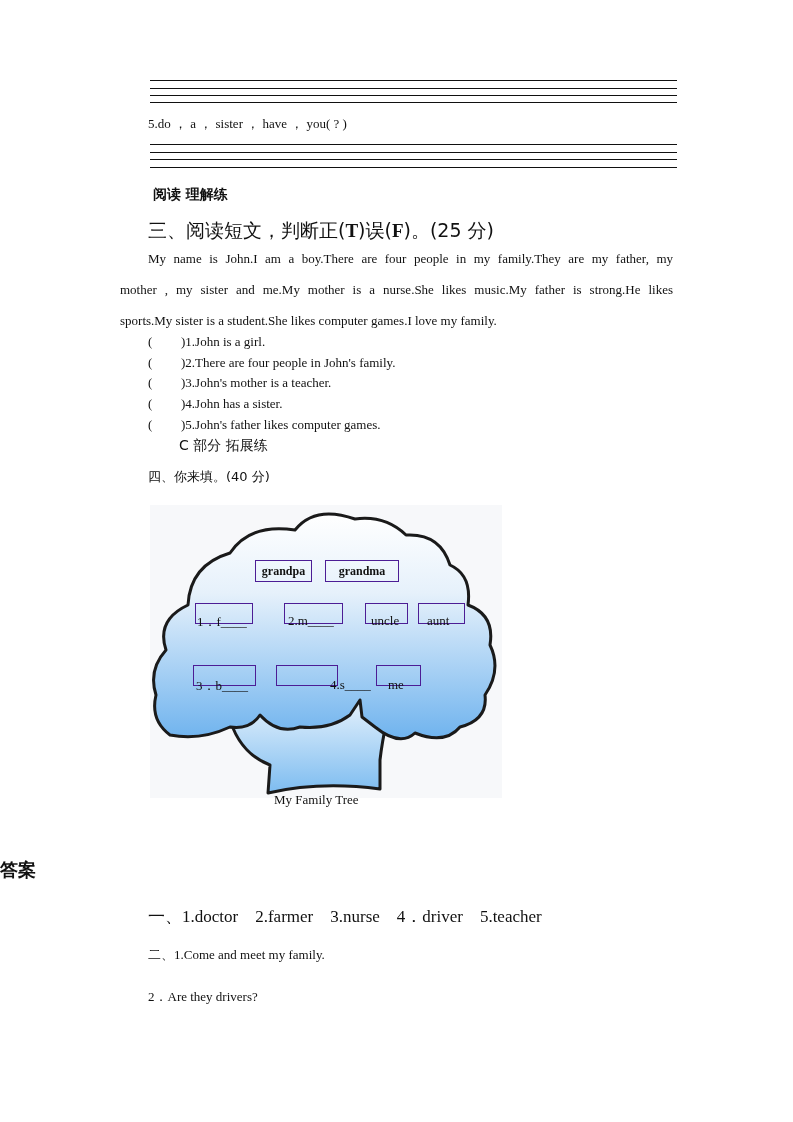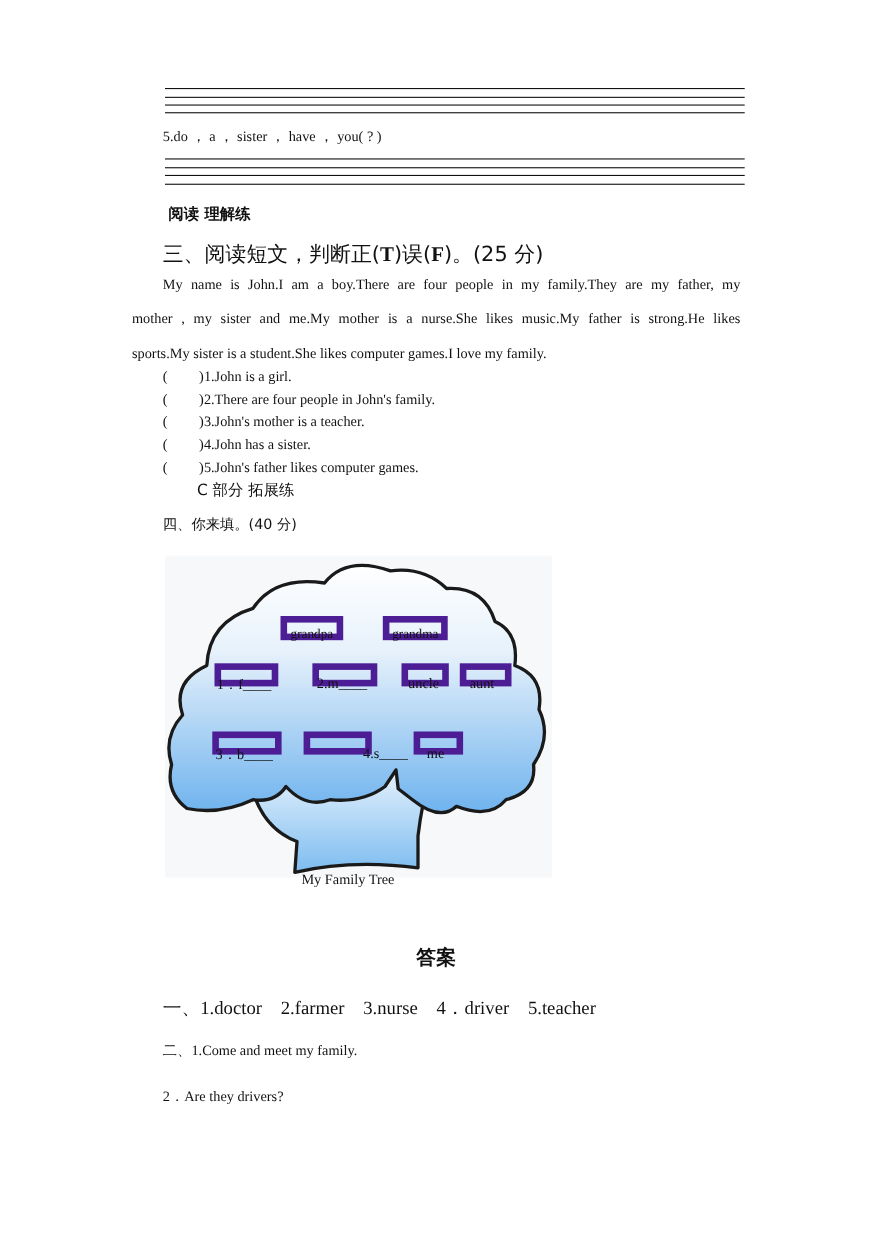--- a/index.html
+++ b/index.html
@@ -6,23 +6,23 @@
   body { width: 793px; height: 1122px; position: relative; overflow: hidden;
          font-family: "Liberation Serif", serif; color: #111; font-size: 13px; }
   .abs { position: absolute; }
   .line { position: absolute; left: 150px; width: 527px; height: 0; border-top: 1px solid #111; }
   .cn { font-family: "DejaVu Sans", sans-serif; }
   .section-h { font-family: "DejaVu Sans", sans-serif; font-size: 14px; }
   .para { position: absolute; left: 120px; width: 553px; font-size: 13px; line-height: 31px; text-align: justify; }
   .tf { position: absolute; left: 148px; font-size: 13px; white-space: pre; }
   .tf .paren { display: inline-block; width: 33px; }
   .tree { position: absolute; left: 150px; top: 505px; width: 352px; height: 293px; }
-  .box { position: absolute; border: 6px solid #4c1d95; font-size: 12px; text-align: center; box-sizing: border-box; }
+  .box { position: absolute; border: 1px solid #4c1d95; font-size: 12px; text-align: center; box-sizing: border-box; font-weight: bold; }
   .box-lbl { position: absolute; font-size: 13px; white-space: pre; }
-  .answer-title { position: absolute; left: 0; width: 793px; top: 858px; text-align: center;
+  .answer-title { position: absolute; left: 0; width: 793px; top: 858px; 
                   font-family: "DejaVu Sans", sans-serif; font-weight: bold; font-size: 18px; }
 </style>
 </head>
 <body>
 
 <div class="line" style="top:80px;"></div>
 <div class="line" style="top:88px;"></div>
 <div class="line" style="top:95px;"></div>
 <div class="line" style="top:102px;"></div>
 
@@ -66,21 +66,21 @@
       </linearGradient>
     </defs>
     <rect x="0" y="0" width="352" height="293" fill="#f7f8fa"></rect>
 
     <path d="M78,208 Q88,248 120,260 L118,288 Q170,276 230,284 L230,255 Q234,220 248,172 L218,200 L212,172 L176,202 L140,200 L100,180 L100,200 Z" fill="url(#tg)" stroke="#1a1a1a" stroke-width="3" stroke-linejoin="round"></path>
 
     <path d="M20,230 Q0,215 6,190 Q-2,165 16,145 Q6,115 38,100 Q40,60 80,48 Q100,18 145,25 Q165,0 205,14 Q235,10 256,30 Q290,28 300,60 Q322,70 318,100 Q345,110 340,140 Q352,165 335,190 Q338,215 310,222 Q295,240 265,228 Q250,242 225,222 L212,212 L210,195 L200,210 Q180,225 150,222 Q128,230 110,210 Q100,225 80,222 Q50,236 20,230 Z" fill="url(#cg)" stroke="#1a1a1a" stroke-width="3" stroke-linejoin="round"></path>
   </svg>
 
   <div class="box" style="left:105px; top:55px; width:57px; height:22px; line-height:20px;"><span>grandpa</span></div>
-  <div class="box" style="left:198px; top:55px; width:59px; height:22px; line-height:20px;"><span>grandma</span></div>
+  <div class="box" style="left:175px; top:55px; width:74px; height:22px; line-height:20px;"><span>grandma</span></div>
 
   <div class="box" style="left:45px; top:98px; width:58px; height:21px;"></div>
   <div class="box-lbl" style="left:47px; top:108px;">1．f____</div>
 
   <div class="box" style="left:134px; top:98px; width:59px; height:21px;"></div>
   <div class="box-lbl" style="left:138px; top:108px;">2.m____</div>
 
   <div class="box" style="left:215px; top:98px; width:43px; height:21px;"></div>
   <div class="box-lbl" style="left:221px; top:108px;">uncle</div>
 

